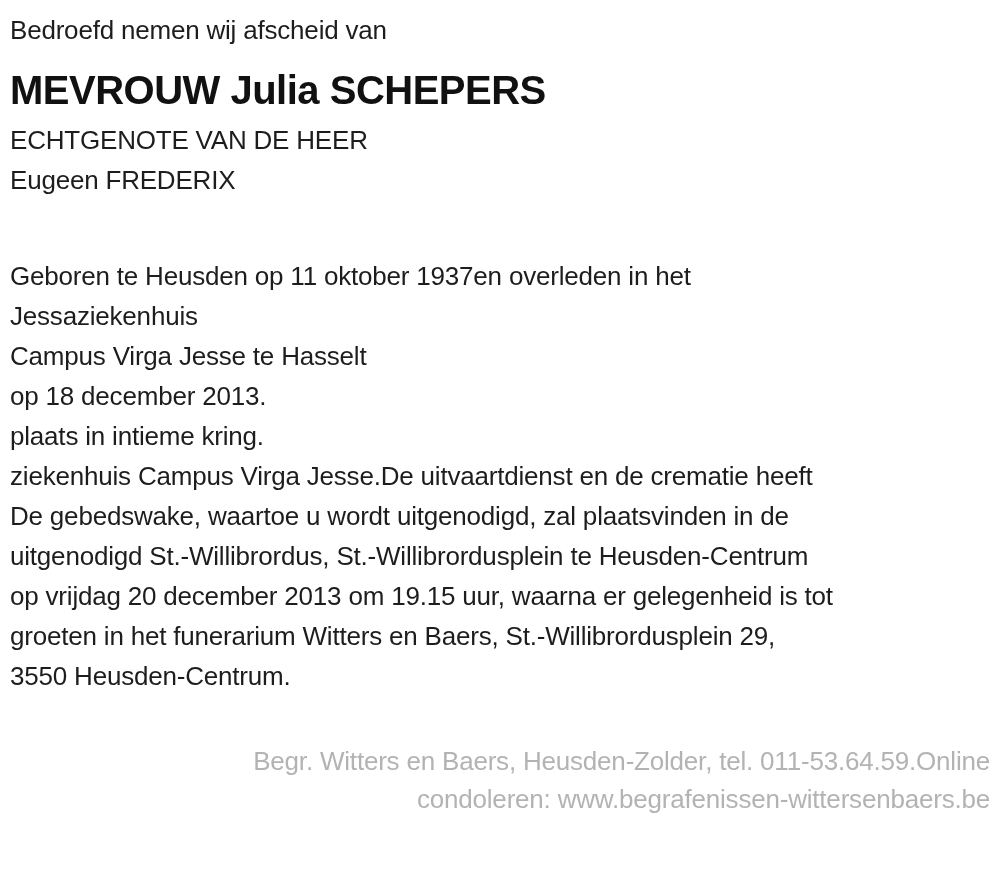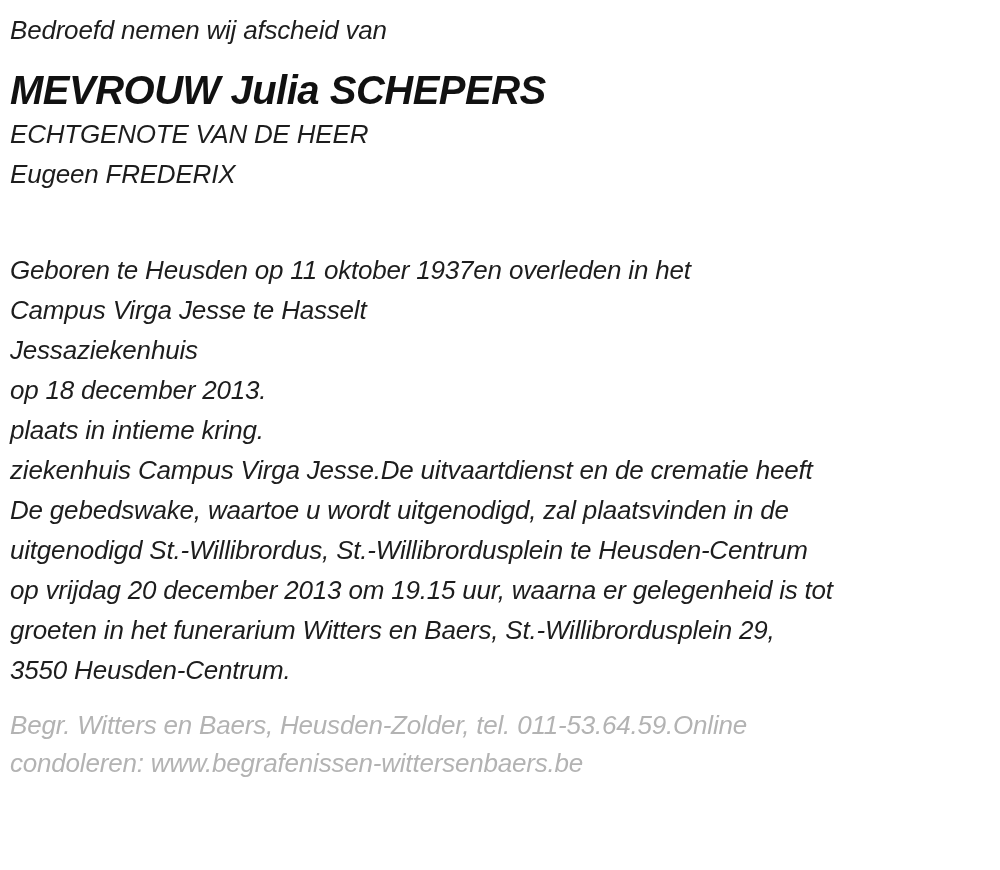--- a/index.html
+++ b/index.html
@@ -10,21 +10,20 @@
   .page {
     position: relative;
     width: 1000px;
     height: 870px;
     background: var(--bg, #ffffff);
     box-sizing: border-box;
     padding: 10px 10px 0 10px;
     overflow: hidden;
     font-family: "Liberation Sans", sans-serif;
     color: var(--text, #1d1d1d);
-    font-style: italic;
   }
   .intro {
     font-size: 26px;
     line-height: 40px;
     letter-spacing: -0.2px;
   }
   .name {
     margin-top: 16px;
     font-size: 40px;
     line-height: 48px;
@@ -32,49 +31,51 @@
     letter-spacing: -0.5px;
     color: #111111;
   }
   .line {
     font-size: 26px;
     line-height: 40px;
     letter-spacing: -0.2px;
     white-space: nowrap;
   }
   .sub {
+    margin-top: 6px;
   }
   .body-block {
     margin-top: 56px;
   }
   .footer-block {
-    margin-top: 16px;
+    margin-top: 46px;
     color: var(--muted, #b3b3b3);
+    text-align: right;
   }
   .footer-block .line {
     line-height: 38px;
   }
 </style>
 </head>
 <body>
 
 <div class="page" style="--bg: #ffffff; --text: #1d1d1d; --muted: #b3b3b3;">
 
   <div class="intro">Bedroefd nemen wij afscheid van</div>
 
   <div class="name">MEVROUW Julia SCHEPERS</div>
 
   <div class="line sub">ECHTGENOTE VAN DE HEER</div>
 
   <div class="line">Eugeen FREDERIX</div>
 
   <div class="body-block">
     <div class="line">Geboren te Heusden op 11 oktober 1937en overleden in het</div>
+    <div class="line">Jessaziekenhuis</div>
     <div class="line">Campus Virga Jesse te Hasselt</div>
-    <div class="line">Jessaziekenhuis</div>
     <div class="line">op 18 december 2013.</div>
     <div class="line">plaats in intieme kring.</div>
     <div class="line">ziekenhuis Campus Virga Jesse.De uitvaartdienst en de crematie heeft</div>
     <div class="line">De gebedswake, waartoe u wordt uitgenodigd, zal plaatsvinden in de</div>
     <div class="line">uitgenodigd St.-Willibrordus, St.-Willibrordusplein te Heusden-Centrum</div>
     <div class="line">op vrijdag 20 december 2013 om 19.15 uur, waarna er gelegenheid is tot</div>
     <div class="line">groeten in het funerarium Witters en Baers, St.-Willibrordusplein 29,</div>
     <div class="line">3550 Heusden-Centrum.</div>
   </div>
 

